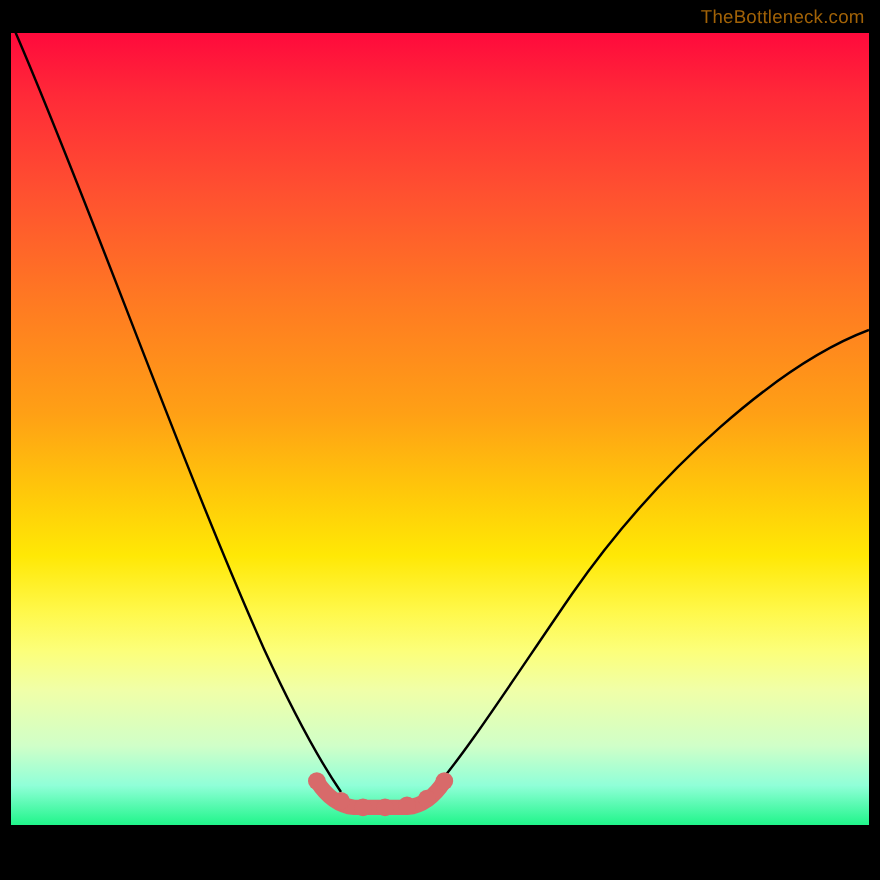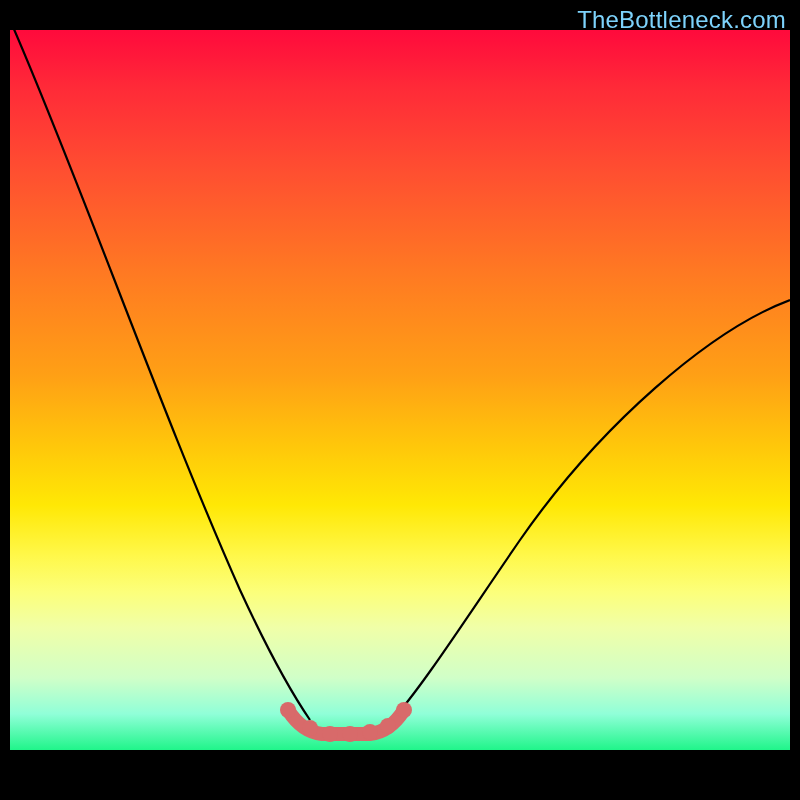--- a/index.html
+++ b/index.html
@@ -8,22 +8,22 @@
     width: 800px;
     height: 800px;
     background: #000;
     position: relative;
     font-family: Arial, sans-serif;
   }
   .watermark {
     position: absolute;
     top: 6px;
     right: 14px;
-    color: #7dd3fc;
-    font-size: 24px;
+    color: #a16207;
+    font-size: 17px;
     font-weight: normal;
     z-index: 10;
     letter-spacing: 0.2px;
   }
   .gradient-area {
     position: absolute;
     left: 10px;
     top: 30px;
     width: 780px;
     height: 720px;

